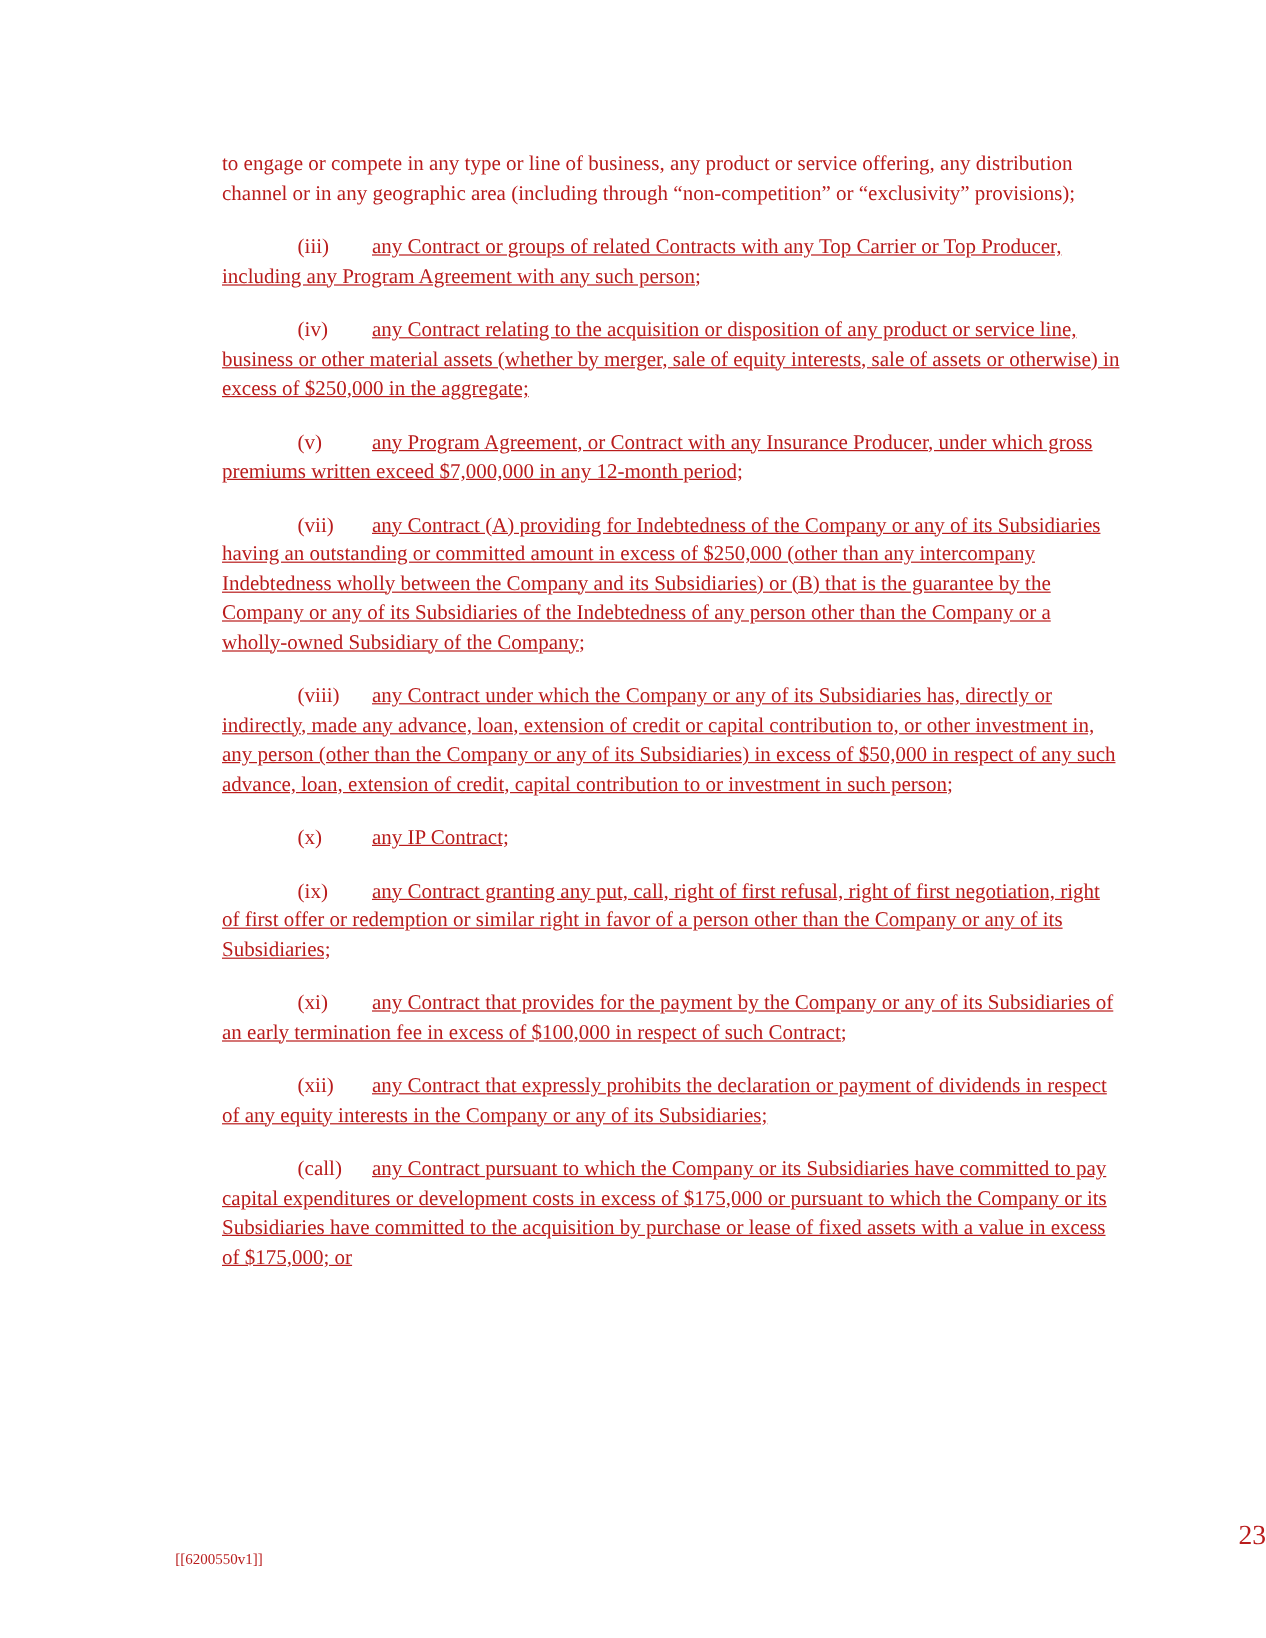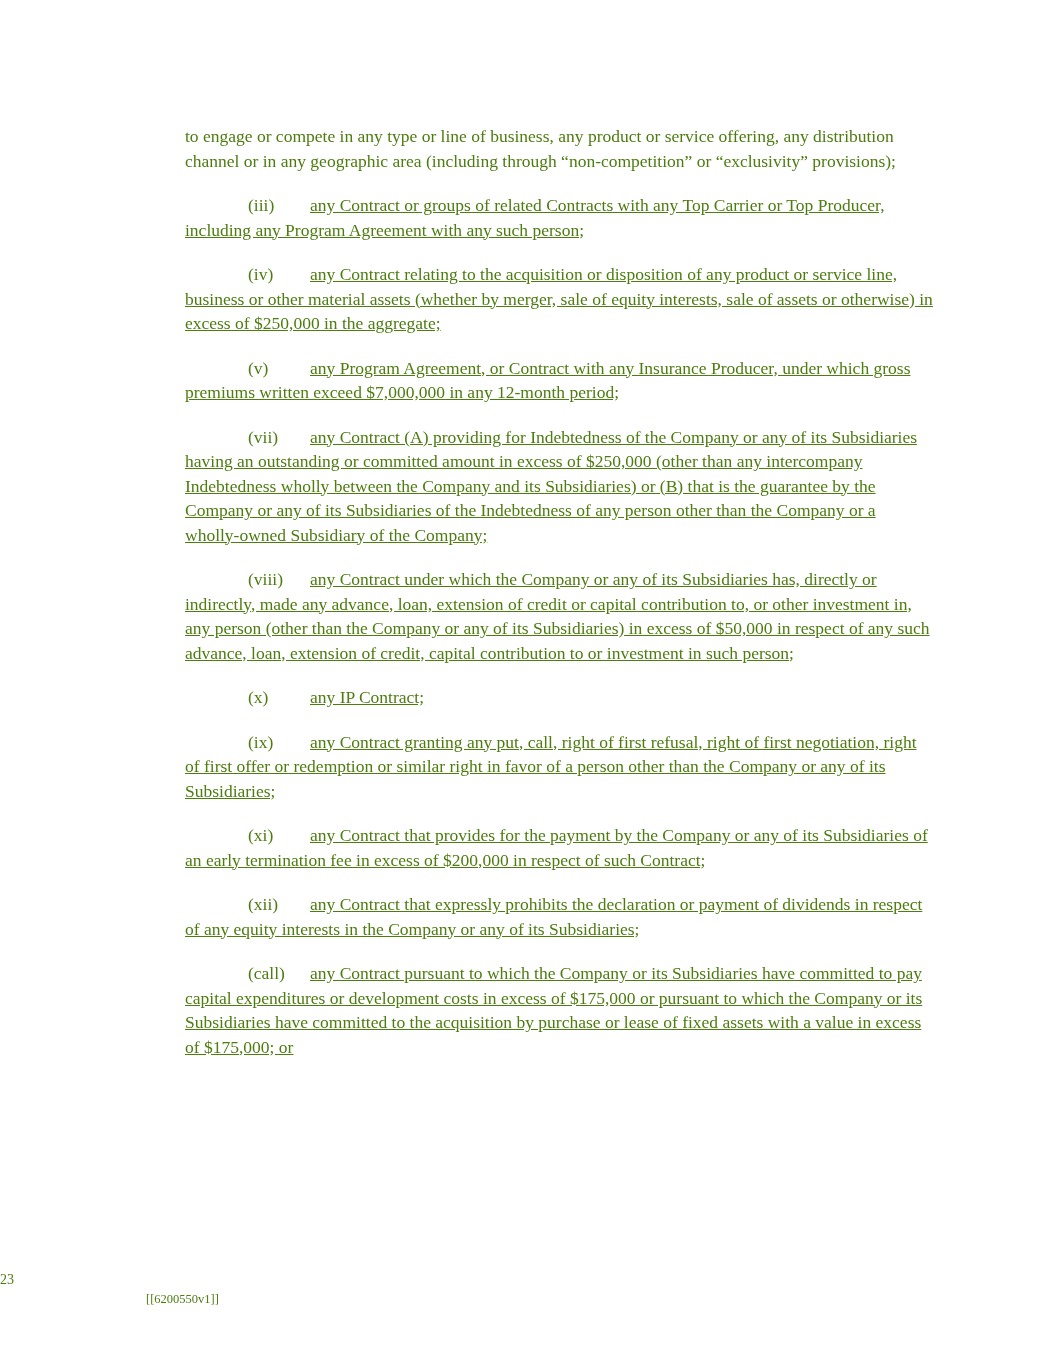--- a/index.html
+++ b/index.html
@@ -6,21 +6,21 @@
     margin: 0;
     padding: 0;
     background: #ffffff;
   }
   .page {
     position: relative;
     width: 1055px;
     height: 1365px;
     background: #ffffff;
     font-family: "Liberation Serif", "DejaVu Serif", serif;
-    color: #4d7c0f;
+    color: #b91c1c;
     overflow: hidden;
   }
   .content {
     position: absolute;
     left: 185px;
     top: 124px;
     width: 748px;
   }
   .content p {
     margin: 0 0 20px 0;
@@ -35,22 +35,22 @@
   .clause-num {
     display: inline-block;
     width: 62px;
     text-indent: 0;
   }
   .page-number {
     position: absolute;
     left: 0;
     right: 0;
     top: 1268px;
-    text-align: left;
-    font-size: 14px;
+    text-align: right;
+    font-size: 23px;
     line-height: 24.5px;
   }
   .doc-id {
     position: absolute;
     left: 120px;
     top: 1291px;
     font-size: 12.5px;
     line-height: 16px;
     padding-left: 26px;
   }
@@ -71,21 +71,21 @@
 
 
     <p class="clause"><span class="clause-num">(vii)</span><span>any Contract (A) providing for Indebtedness of the Company or any of its Subsidiaries having an outstanding or committed amount in excess of $250,000 (other than any intercompany Indebtedness wholly between the Company and its Subsidiaries) or (B) that is the guarantee by the Company or any of its Subsidiaries of the Indebtedness of any person other than the Company or a wholly-owned Subsidiary of the Company;</span></p>
 
     <p class="clause"><span class="clause-num">(viii)</span><span>any Contract under which the Company or any of its Subsidiaries has, directly or indirectly, made any advance, loan, extension of credit or capital contribution to, or other investment in, any person (other than the Company or any of its Subsidiaries) in excess of $50,000 in respect of any such advance, loan, extension of credit, capital contribution to or investment in such person;</span></p>
 
     <p class="clause"><span class="clause-num">(x)</span><span>any IP Contract;</span></p>
 
     <p class="clause"><span class="clause-num">(ix)</span><span>any Contract granting any put, call, right of first refusal, right of first negotiation, right of first offer or redemption or similar right in favor of a person other than the Company or any of its Subsidiaries;</span></p>
 
-    <p class="clause"><span class="clause-num">(xi)</span><span>any Contract that provides for the payment by the Company or any of its Subsidiaries of an early termination fee in excess of $200,000 in respect of such Contract;</span></p>
+    <p class="clause"><span class="clause-num">(xi)</span><span>any Contract that provides for the payment by the Company or any of its Subsidiaries of an early termination fee in excess of $100,000 in respect of such Contract;</span></p>
 
     <p class="clause"><span class="clause-num">(xii)</span><span>any Contract that expressly prohibits the declaration or payment of dividends in respect of any equity interests in the Company or any of its Subsidiaries;</span></p>
 
     <p class="clause"><span class="clause-num">(call)</span><span>any Contract pursuant to which the Company or its Subsidiaries have committed to pay capital expenditures or development costs in excess of $175,000 or pursuant to which the Company or its Subsidiaries have committed to the acquisition by purchase or lease of fixed assets with a value in excess of $175,000; or</span></p>
 
   </div>
 
   <div class="page-number">23</div>
   <div class="doc-id">[[6200550v1]]</div>
 </div>

